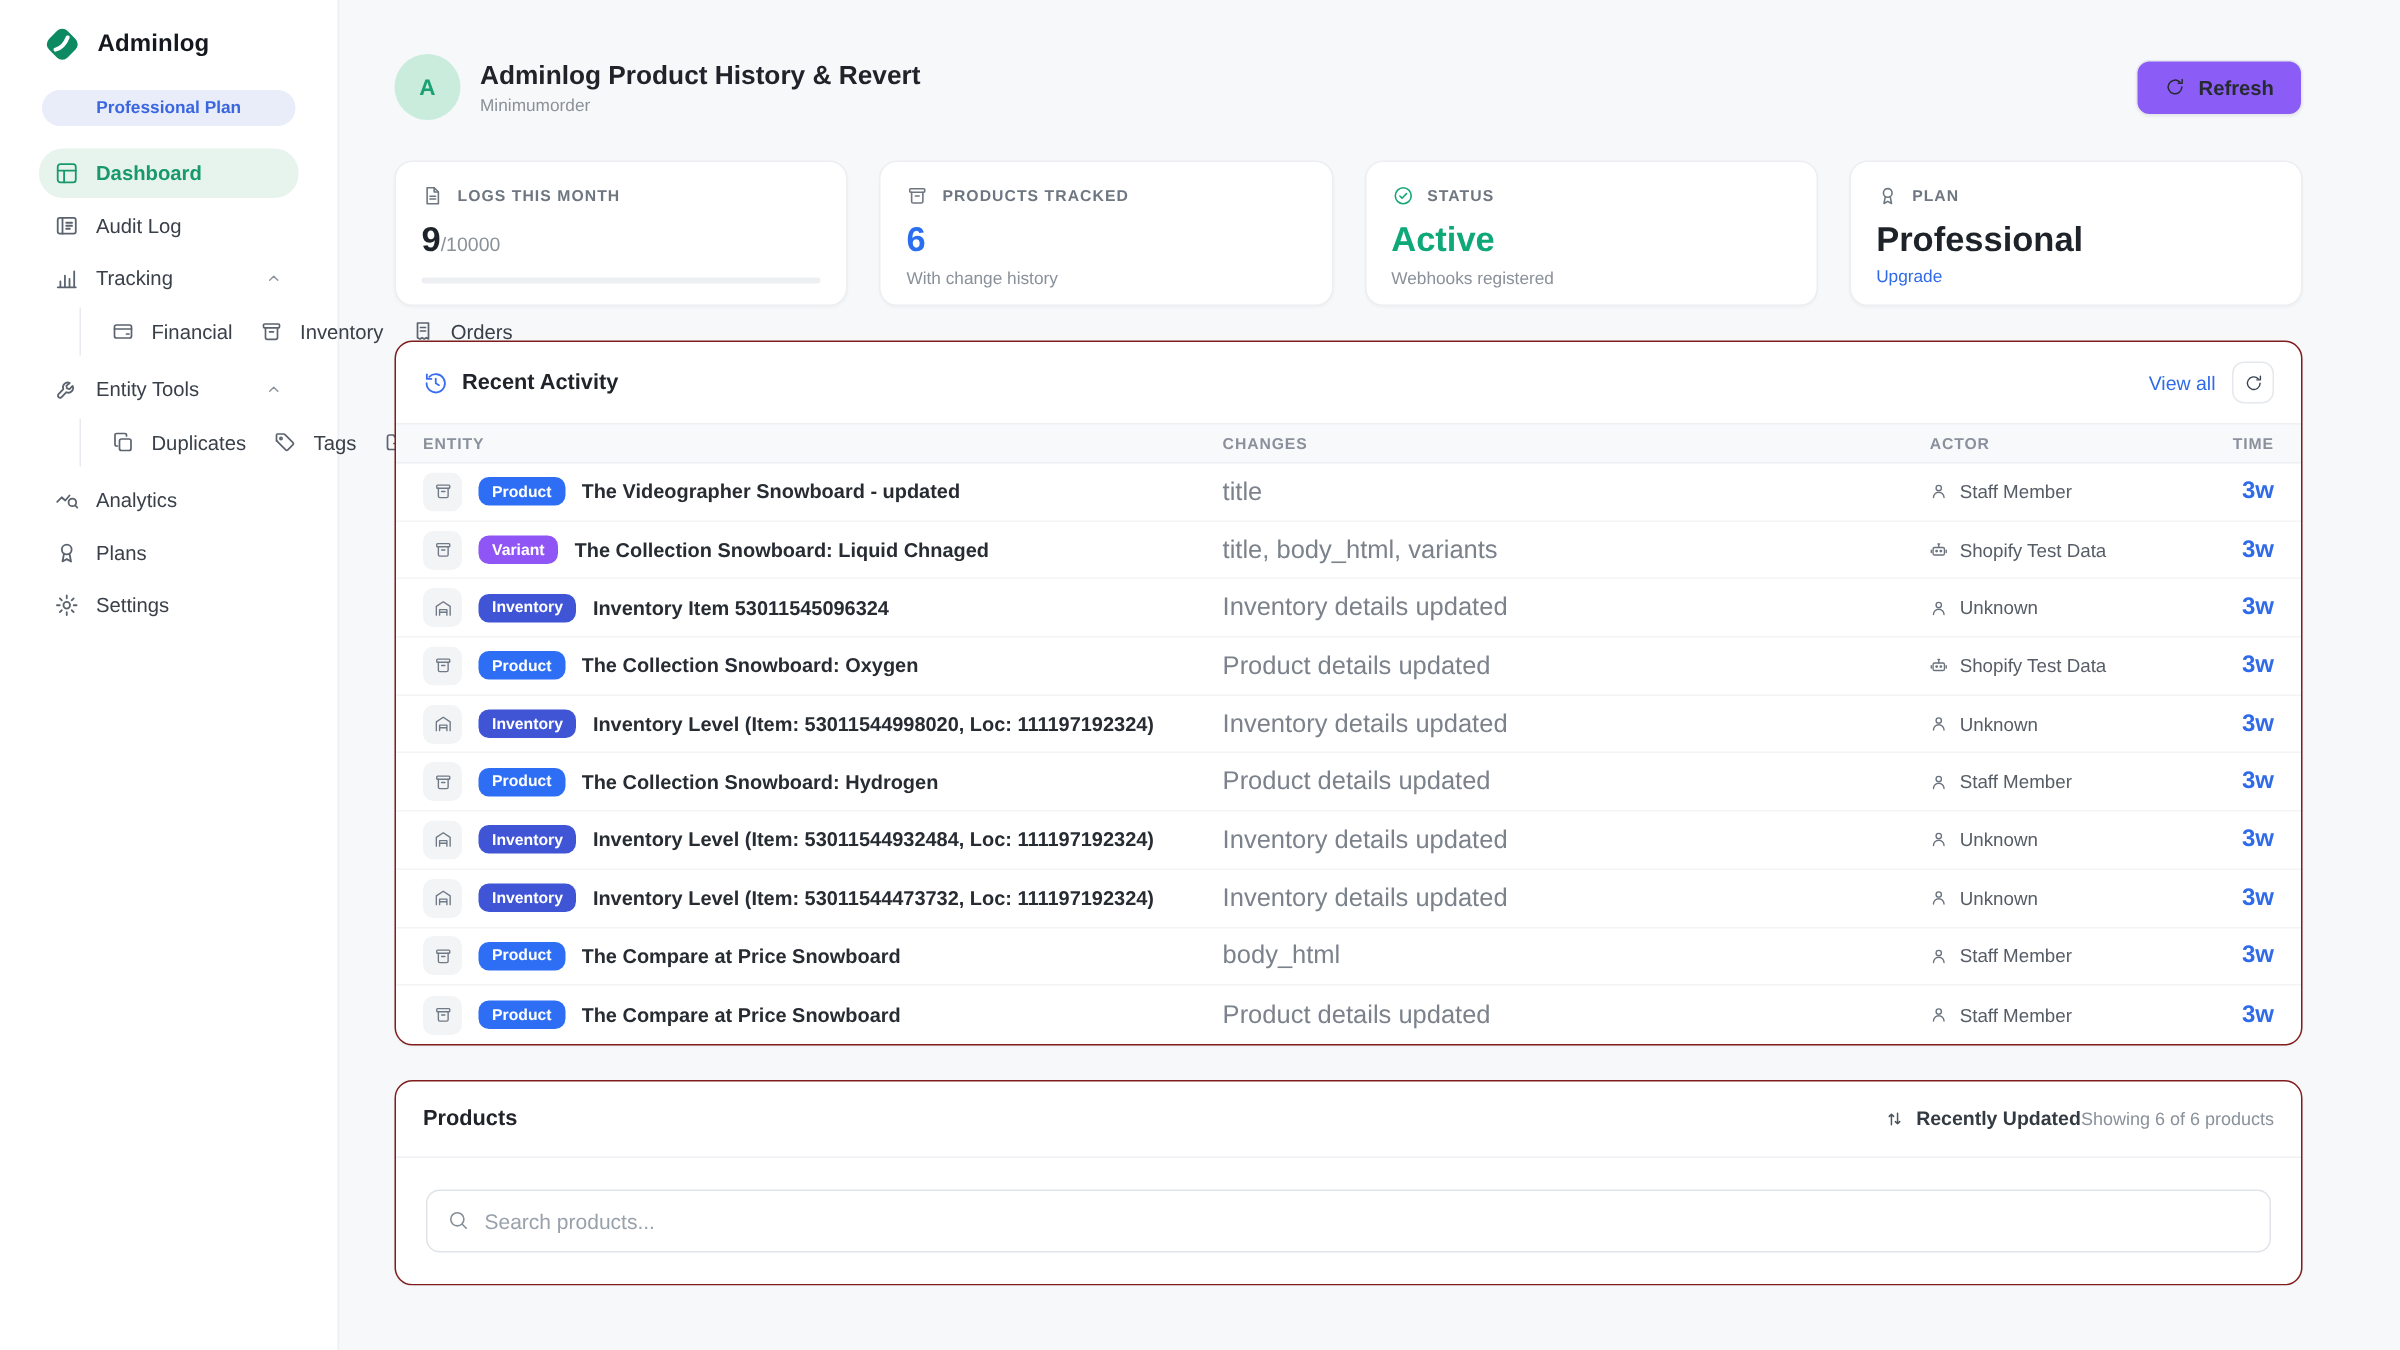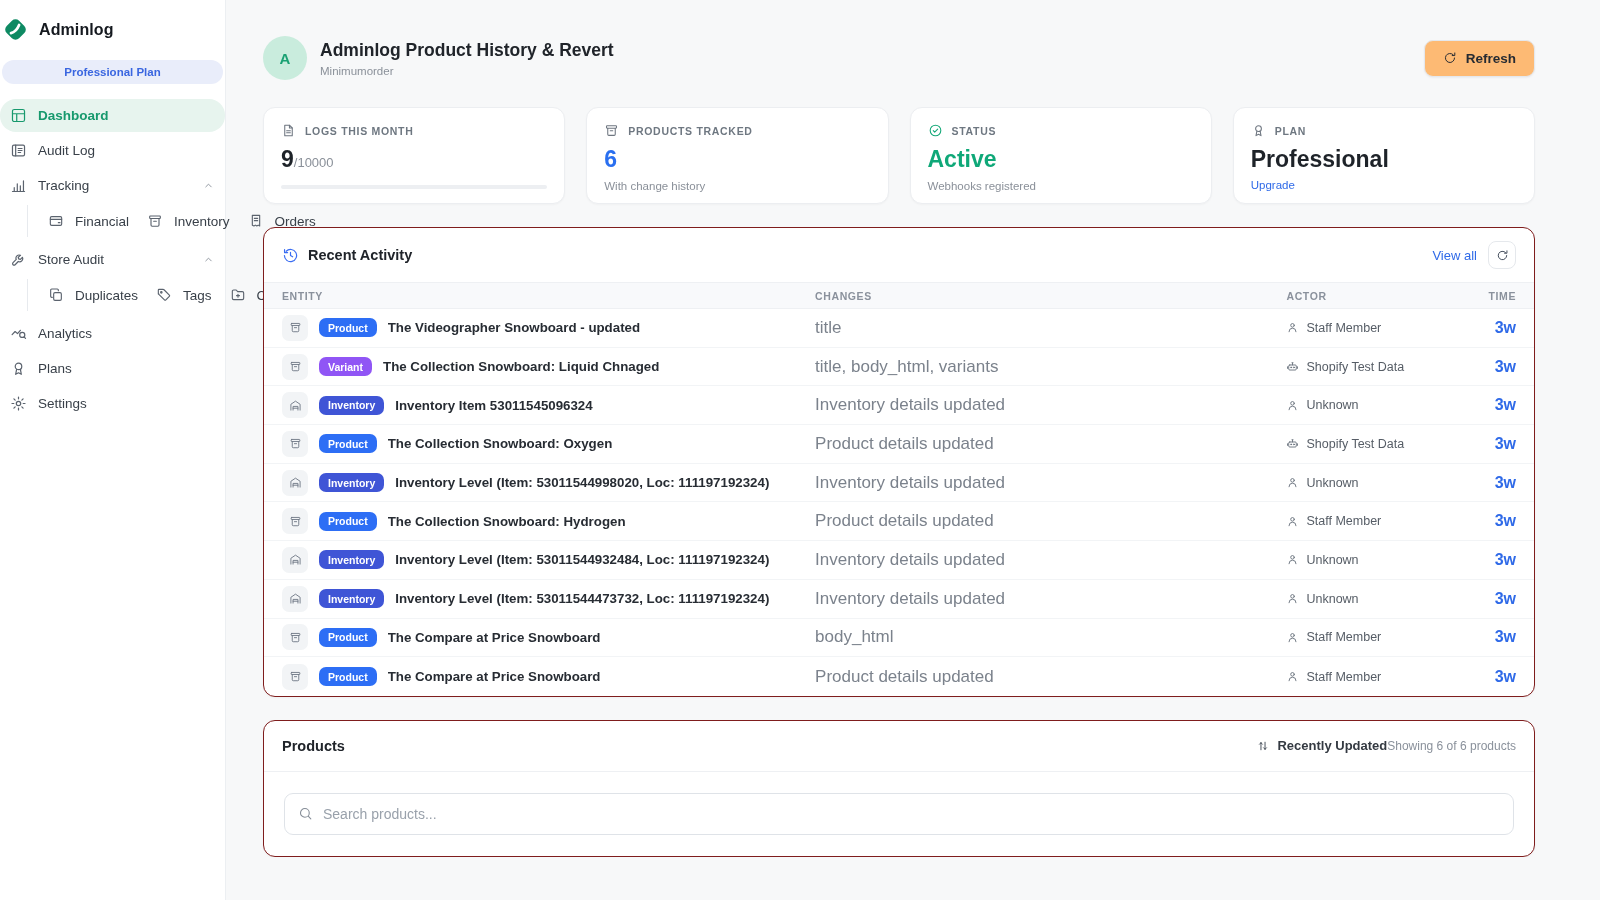--- a/index.html
+++ b/index.html
@@ -1,20 +1,20 @@
 <!DOCTYPE html>
 <html><head>
 <meta charset="utf-8">
 <style>
   * { margin:0; padding:0; box-sizing:border-box; }
   html,body { width:1600px; height:900px; overflow:hidden; }
   body { display:flex; font-family:"Liberation Sans", sans-serif; background:#f7f8f9; color:#20242a; }
 
   
-  .sidebar { width:226px; min-width:226px; background:#fff; border-right:1px solid #eceff2; padding:12px 0; }
+  .sidebar { width:226px; min-width:226px; background:#fff; border-right:1px solid #eceff2; padding:12px 26px; }
   .logo-row { display:flex; align-items:center; gap:10px; padding:4px 2px 0 2px; }
   .logo-mark { width:27px; height:27px; display:flex; }
   .logo-name { font-size:16px; font-weight:700; color:#15191f; letter-spacing:.1px; }
   .plan-pill { margin:17px 2px 15px; background:#e9edfa; color:#3a66e0; font-size:11.5px; font-weight:700; text-align:center; padding:6px 0; border-radius:999px; }
   .nav { display:flex; flex-direction:column; gap:2px; }
   .nav-item { display:flex; align-items:center; gap:11px; height:33px; padding:0 10px; border-radius:16px; color:#394049; font-size:13.5px; font-weight:500; cursor:pointer; }
   .nav-item .ic { width:17px; height:17px; color:#5b636e; display:flex; flex:none; }
   .nav-item.active { background:#e7f4ee; color:#17996d; font-weight:700; }
   .nav-item.active .ic { color:#17996d; }
   .chev { margin-left:auto; width:13px; height:13px; color:#8a919b; display:flex; }
@@ -31,21 +31,21 @@
   .search-pill input { border:none; background:transparent; outline:none; font-size:14px; color:#3c434c; width:100%; font-family:inherit; }
   .search-pill input::placeholder { color:#8c939d; }
   .bell-btn { width:21px; height:21px; color:#2b3036; cursor:pointer; }
 
   .content { padding:20px 65px 0 37px; overflow:hidden; }
 
   .page-head { display:flex; align-items:center; gap:13px; margin:16px 0 27px; }
   .avatar { width:44px; height:44px; border-radius:50%; background:#c9ecdd; color:#1aa173; display:flex; align-items:center; justify-content:center; font-size:15px; font-weight:700; }
   .title { font-size:17.5px; font-weight:700; color:#20242a; }
   .subtitle { font-size:11.5px; color:#8b919a; margin-top:4px; }
-  .btn-refresh { margin-left:auto; display:flex; align-items:center; gap:9px; background:#fdba74; border:1px solid #e5e8ec; border-radius:9px; padding:10px 18px; font-size:13.5px; font-weight:600; color:#262b32; box-shadow:0 1px 2px rgba(16,24,40,.05); cursor:pointer; font-family:inherit; }
+  .btn-refresh { margin-left:auto; display:flex; align-items:center; gap:9px; background:#8b5cf6; border:1px solid #e5e8ec; border-radius:9px; padding:10px 18px; font-size:13.5px; font-weight:600; color:#262b32; box-shadow:0 1px 2px rgba(16,24,40,.05); cursor:pointer; font-family:inherit; }
   .btn-refresh .ic { width:14px; height:14px; display:flex; }
 
   
   .stats { display:grid; grid-template-columns:repeat(4,1fr); gap:21px; }
   .stat-card { background:#fff; border:1px solid #eceef1; border-radius:12px; padding:15px 17px; height:97px; box-shadow:0 1px 2px rgba(16,24,40,.03); }
   .stat-label-row { display:flex; gap:9px; align-items:center; }
   .stat-label-row .ic { width:15px; height:15px; color:#6e7680; flex:none; }
   .stat-label-row .ic.green { color:#14a878; }
   .stat-label { font-size:10.5px; font-weight:700; letter-spacing:.7px; color:#6e7781; text-transform:uppercase; }
   .stat-value { margin-top:9px; font-size:23px; font-weight:700; color:#1e2329; line-height:1.1; }
@@ -183,21 +183,21 @@
 </div>
   </div>
 
   <div>
     <div class="nav-item">
       <span class="ic">
             <svg viewBox="0 0 24 24" fill="none" stroke="currentColor" stroke-width="1.7" stroke-linecap="round" stroke-linejoin="round">
               <path d="M14.8 6.2a4.4 4.4 0 0 0-6 5.7l-4.5 4.6a2 2 0 1 0 2.9 2.9l4.5-4.6a4.4 4.4 0 0 0 5.8-5.9l-2.9 2.9-2.4-.6-.6-2.4z"></path>
             </svg>
           </span>
-      <span class="lbl">Store Audit</span>
+      <span class="lbl">Entity Tools</span>
       <span class="chev">
             <svg viewBox="0 0 24 24" fill="none" stroke="currentColor" stroke-width="1.7" stroke-linecap="round" stroke-linejoin="round">
               <path d="m7 14.5 5-5 5 5"></path>
             </svg>
           </span>
     </div>
     <div class="nav-children">
   <div class="nav-child">
     <span class="ic">
               <svg viewBox="0 0 24 24" fill="none" stroke="currentColor" stroke-width="1.7" stroke-linecap="round" stroke-linejoin="round">

